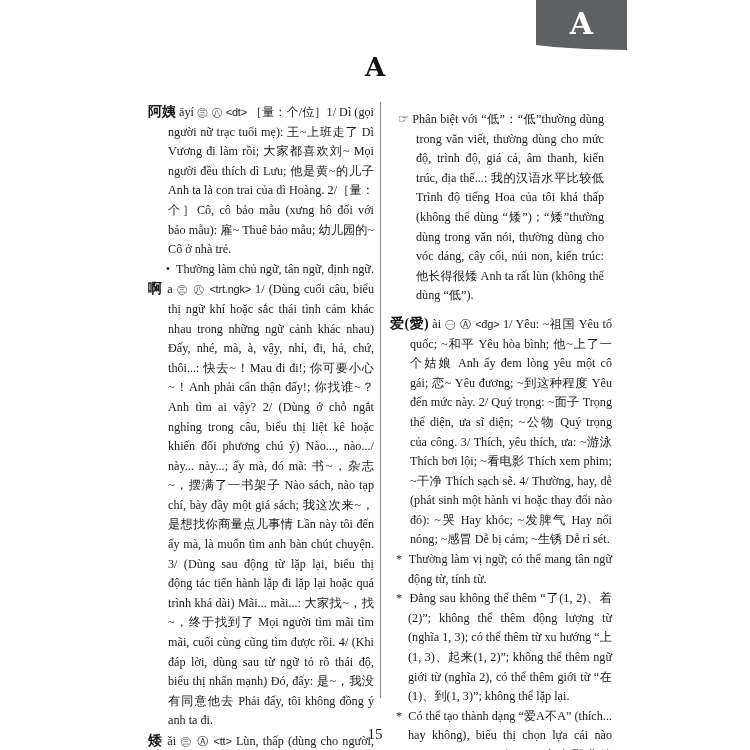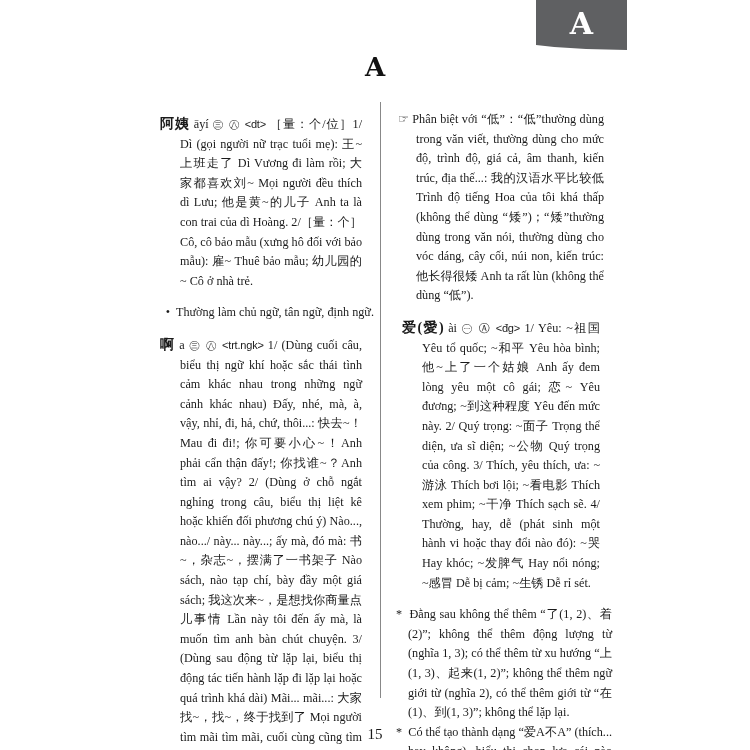--- a/index.html
+++ b/index.html
@@ -8,21 +8,21 @@
   .tab { position:absolute; left:536px; top:0; width:91px; height:50px;
          background:#5f6062; border-bottom-left-radius:0;
          clip-path: polygon(0 0,100% 0,100% 100%,55% 98%,20% 94%,0 90%); }
   .tab span { position:absolute; left:0; right:0; top:6px; text-align:center;
          color:#fff; font-family:"DejaVu Serif",serif; font-weight:bold; font-size:30px; }
   .letter { position:absolute; left:0; right:0; top:52px; text-align:center;
          font-family:"DejaVu Serif",serif; font-weight:bold; font-size:26px; color:#111; }
   .col { position:absolute; top:102px; font-size:12.2px; line-height:19.6px; }
   .col.left { left:148px; width:226px; border-right:1px solid #888; padding-right:6px; height:596px; }
   .col.right { left:390px; width:222px; }
-  .entry { margin:12px; text-indent:-20px; padding-left:20px; text-align:justify; }
+  .entry { margin:0; text-indent:-20px; padding-left:20px; text-align:justify; }
   .hw { font-weight:bold; font-size:14px; }
   .sans { font-family:"Liberation Sans","DejaVu Sans",sans-serif; font-size:11px; letter-spacing:-0.2px; }
   .bullet { margin:0; padding-left:20px; text-indent:-12px;text-align:right; }
   .star { margin:0; padding-left:18px; text-indent:-12px; text-align:justify; }
   .note { margin:8px; padding-left:18px; text-indent:-18px; text-align:justify; }
   .circ { font-family:"DejaVu Sans",sans-serif; font-size:11px; }
   .pagenum { position:absolute; left:0; right:0; top:726px; text-align:center; font-size:15px; }
 </style>
 </head>
 <body>
@@ -69,20 +69,24 @@
   </p>
   <p class="entry">
     <span class="hw">爱(愛)</span>
     <span>ài</span>
     <span class="circ">㊀ Ⓐ</span>
     <span class="sans">&lt;đg&gt;</span>
     <span>1/ Yêu: ~祖国 Yêu tổ quốc; ~和平 Yêu hòa bình; 他~上了一个姑娘 Anh ấy đem lòng yêu một cô gái; 恋~ Yêu đương; ~到这种程度 Yêu đến mức này. 2/ Quý trọng: ~面子 Trọng thể diện, ưa sĩ diện; ~公物 Quý trọng của công. 3/ Thích, yêu thích, ưa: ~游泳 Thích bơi lội; ~看电影 Thích xem phim; ~干净 Thích sạch sẽ. 4/ Thường, hay, dễ (phát sinh một hành vi hoặc thay đổi nào đó): ~哭 Hay khóc; ~发脾气 Hay nổi nóng; ~感冒 Dễ bị cảm; ~生锈 Dễ rỉ sét.</span>
   </p>
   <p class="star">
     <span>*</span>&nbsp;
+    <span>Thường làm vị ngữ; có thể mang tân ngữ động từ, tính từ.</span>
+  </p>
+  <p class="star">
+    <span>*</span>&nbsp;
     <span>Đằng sau không thể thêm “了(1, 2)、着(2)”; không thể thêm động lượng từ (nghĩa 1, 3); có thể thêm từ xu hướng “上(1, 3)、起来(1, 2)”; không thể thêm ngữ giới từ (nghĩa 2), có thể thêm giới từ “在(1)、到(1, 3)”; không thể lặp lại.</span>
   </p>
   <p class="star">
     <span>*</span>&nbsp;
     <span>Có thể tạo thành dạng “爱A不A” (thích... hay không), biểu thị chọn lựa cái nào cũng được, có ý bất mãn: 车在那儿放着，爱骑不骑，随便 Xe để ở đó, thích đi hay không thì tùy.</span>
   </p>
 </div>
 
 <div class="pagenum">15</div>
 

